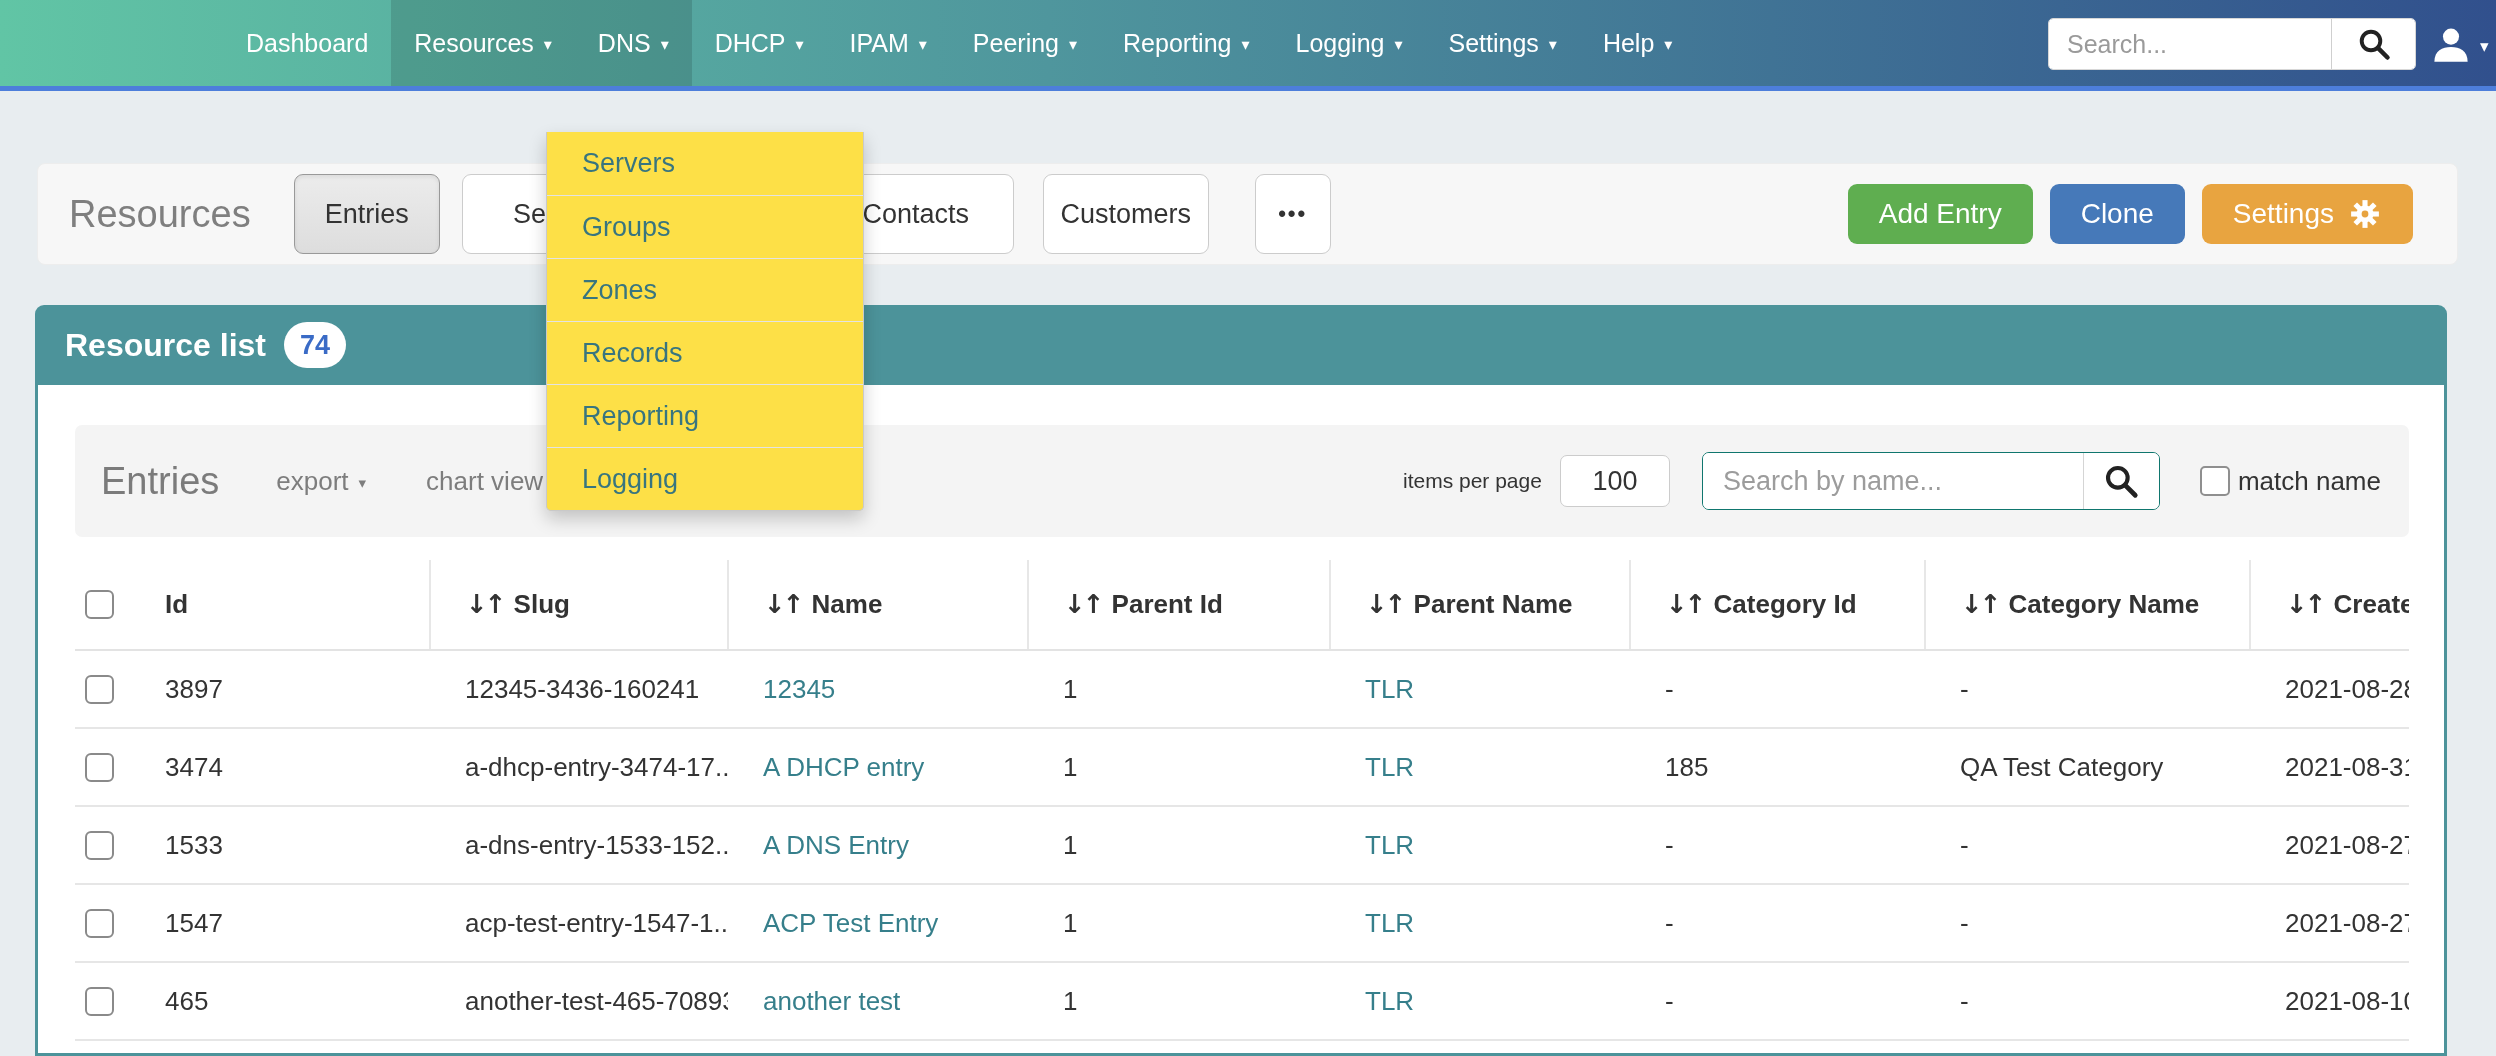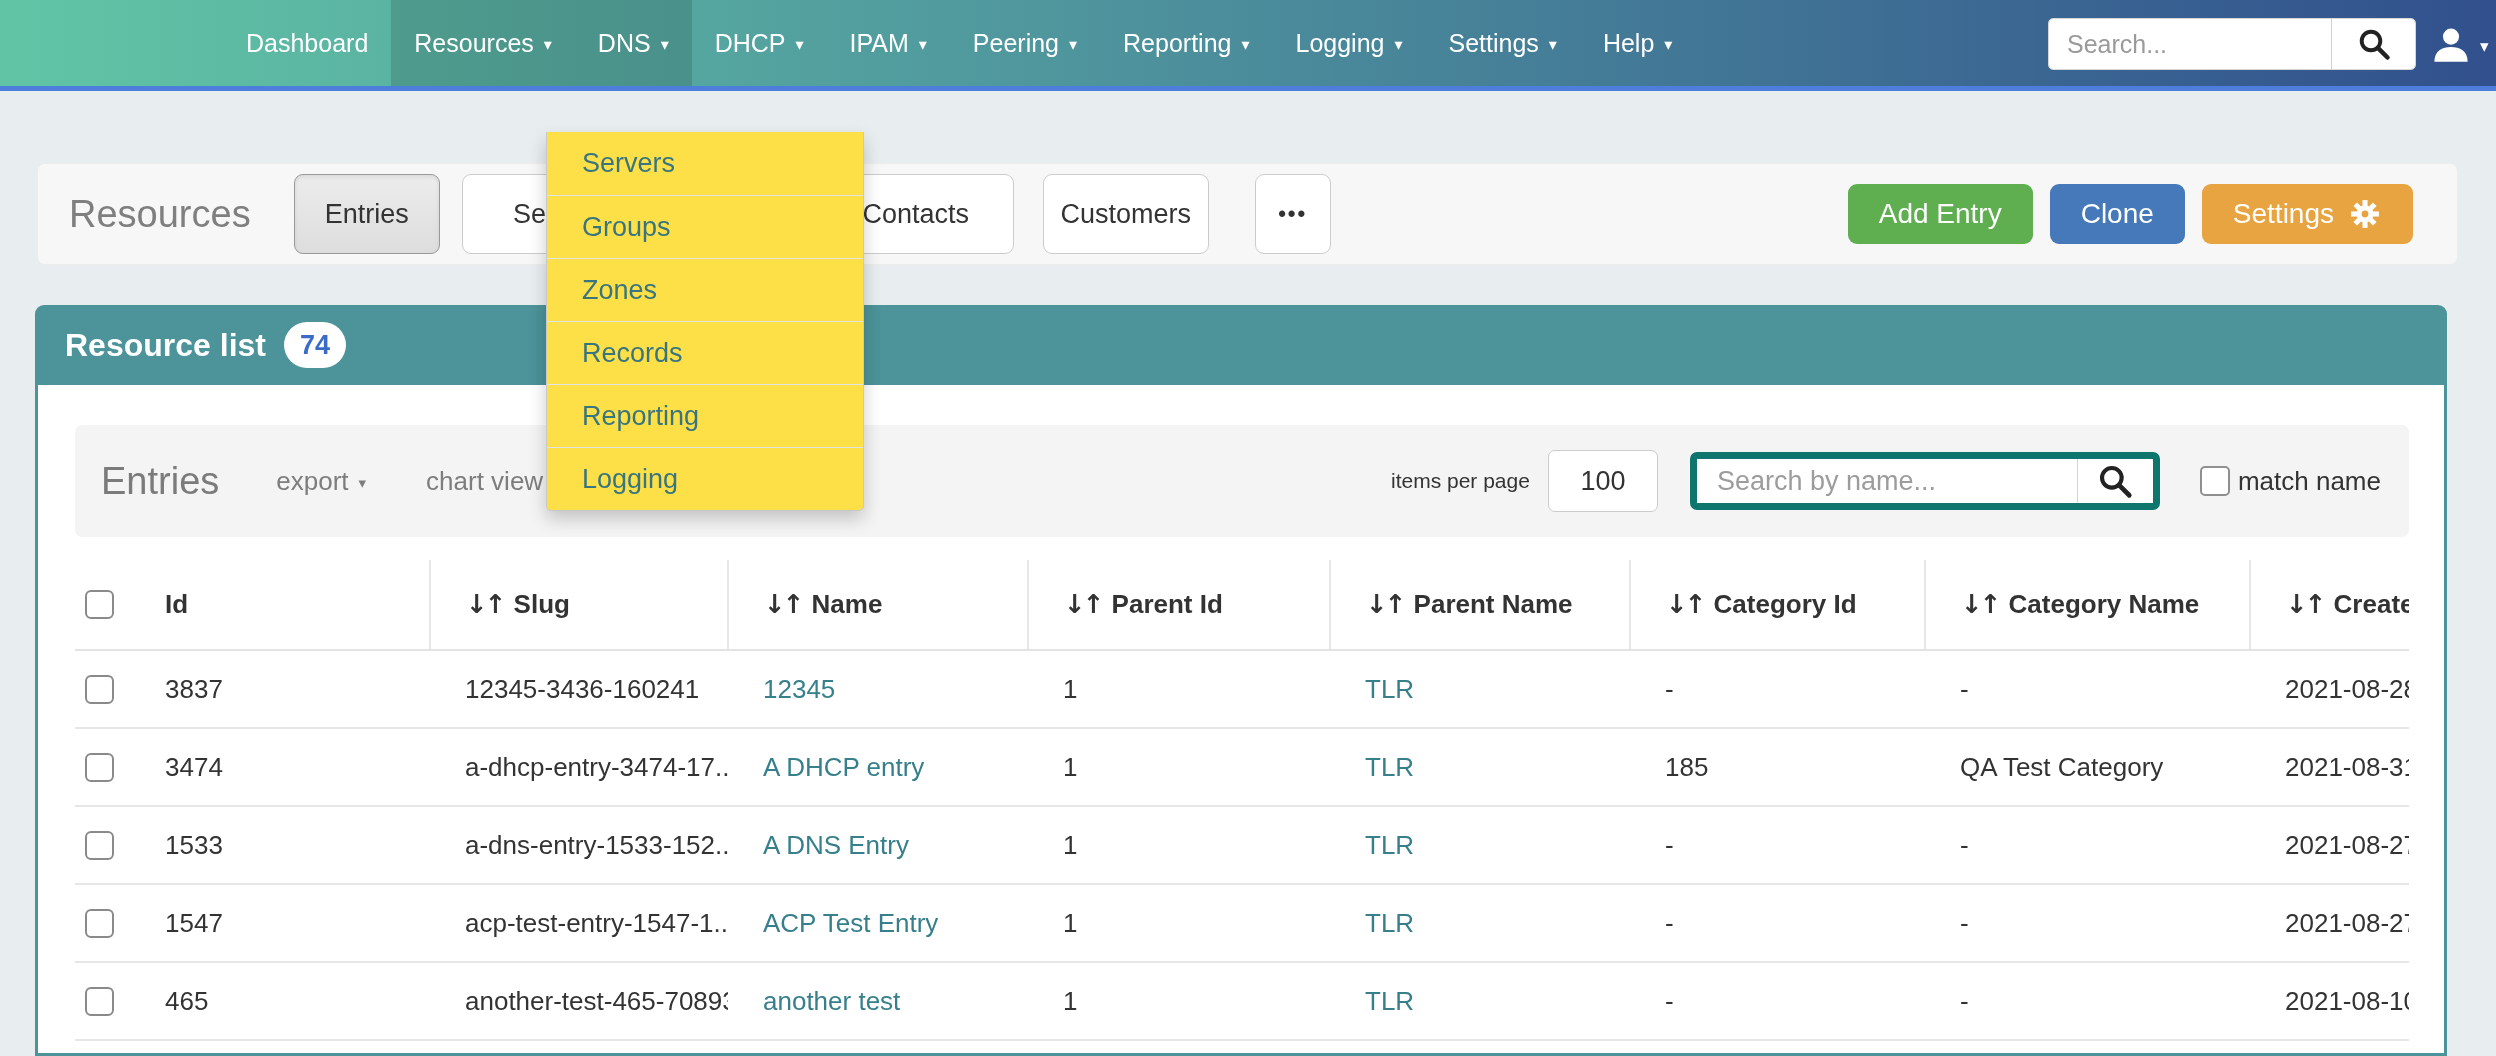--- a/index.html
+++ b/index.html
@@ -63,23 +63,23 @@
   
   .toolbar{height:112px;background:#f4f4f4;border-radius:7px;display:flex;align-items:center;padding:0 28px 0 26px;}
   .toolbar-title{font-size:38px;color:#7b7b7b;}
   .tool-link{font-size:26px;color:#7d7d7d;cursor:pointer;display:flex;align-items:center;gap:10px;}
   .tl-export{margin-left:57px;}
   .tl-chart{margin-left:60px;}
   .tl-filters{margin-left:65px;}
   .tool-link .nav-caret{color:#7d7d7d;font-size:15px;}
   .toolbar-right{margin-left:auto;display:flex;align-items:center;}
   .ipp-label{font-size:21px;color:#333;}
-  .ipp-input{width:110px;height:62px;margin-left:18px;border:1px solid #ccc;border-radius:7px;text-align:center;
+  .ipp-input{width:110px;height:52px;margin-left:18px;border:1px solid #ccc;border-radius:7px;text-align:center;
     font-size:27px;font-family:inherit;color:#333;background:#fff;outline:none;}
-  .search-wrap{display:flex;height:58px;margin-left:32px;border:7px solid #0f766e;border-radius:7px;overflow:hidden;background:#fff;}
+  .search-wrap{display:flex;height:58px;margin-left:32px;border:1px solid #0f766e;border-radius:7px;overflow:hidden;background:#fff;}
   .search-wrap input{width:380px;border:none;outline:none;padding:0 20px;font-size:27px;font-family:inherit;color:#333;}
   .search-wrap input::placeholder{color:#9c9c9c;}
   .search-wrap button{width:76px;background:#fff;border:none;border-left:1px solid #d5d5d5;display:flex;align-items:center;justify-content:center;cursor:pointer;}
   .match-wrap{display:flex;align-items:center;margin-left:30px;gap:8px;cursor:pointer;padding-left:10px;}
   .match-cb{width:30px;height:30px;border:2px solid #8f8f8f;border-radius:5px;background:#fff;appearance:none;cursor:pointer;}
   .match-label{font-size:26px;color:#333;}
 
   
   .table-clip{margin-top:23px;overflow:hidden;width:100%;}
   table{width:2620px;border-collapse:collapse;table-layout:fixed;}
@@ -269,21 +269,21 @@
                 <span class="sort-icon">↓↑</span><span>Category Name</span></th>
               <th class="sep">
                 <span class="sort-icon">↓↑</span><span>Created</span></th>
             </tr>
           </thead>
           <tbody>
             <tr>
               <td class="cb-cell">
                   <div class="cb"></div>
                 </td>
-              <td class="id-col">3837</td>
+              <td class="id-col">3897</td>
               <td>12345-3436-160241</td>
               <td class="lnk">12345</td>
               <td>1</td>
               <td class="lnk">TLR</td>
               <td>-</td>
               <td>-</td>
               <td>2021-08-28 00</td>
             </tr>
             <tr>
               <td class="cb-cell">

